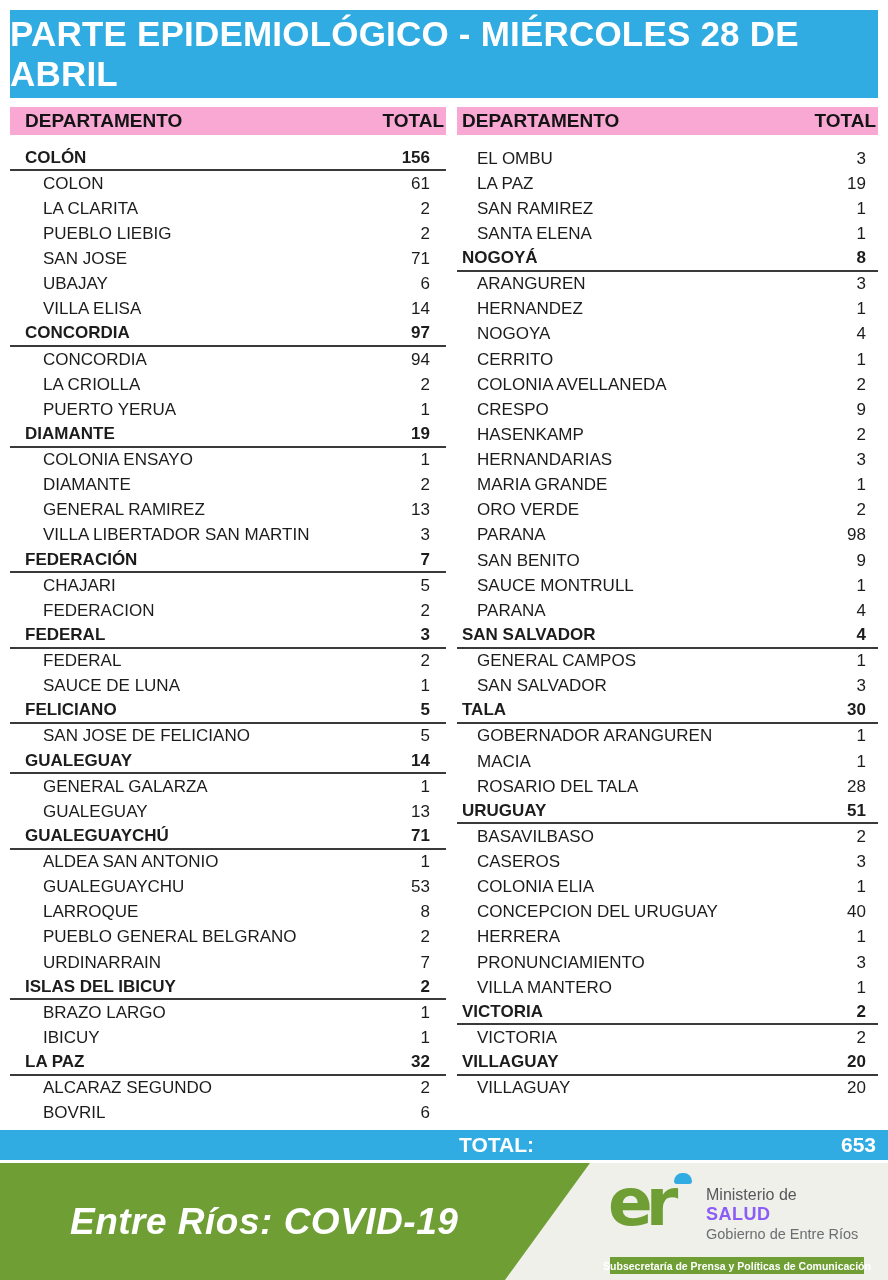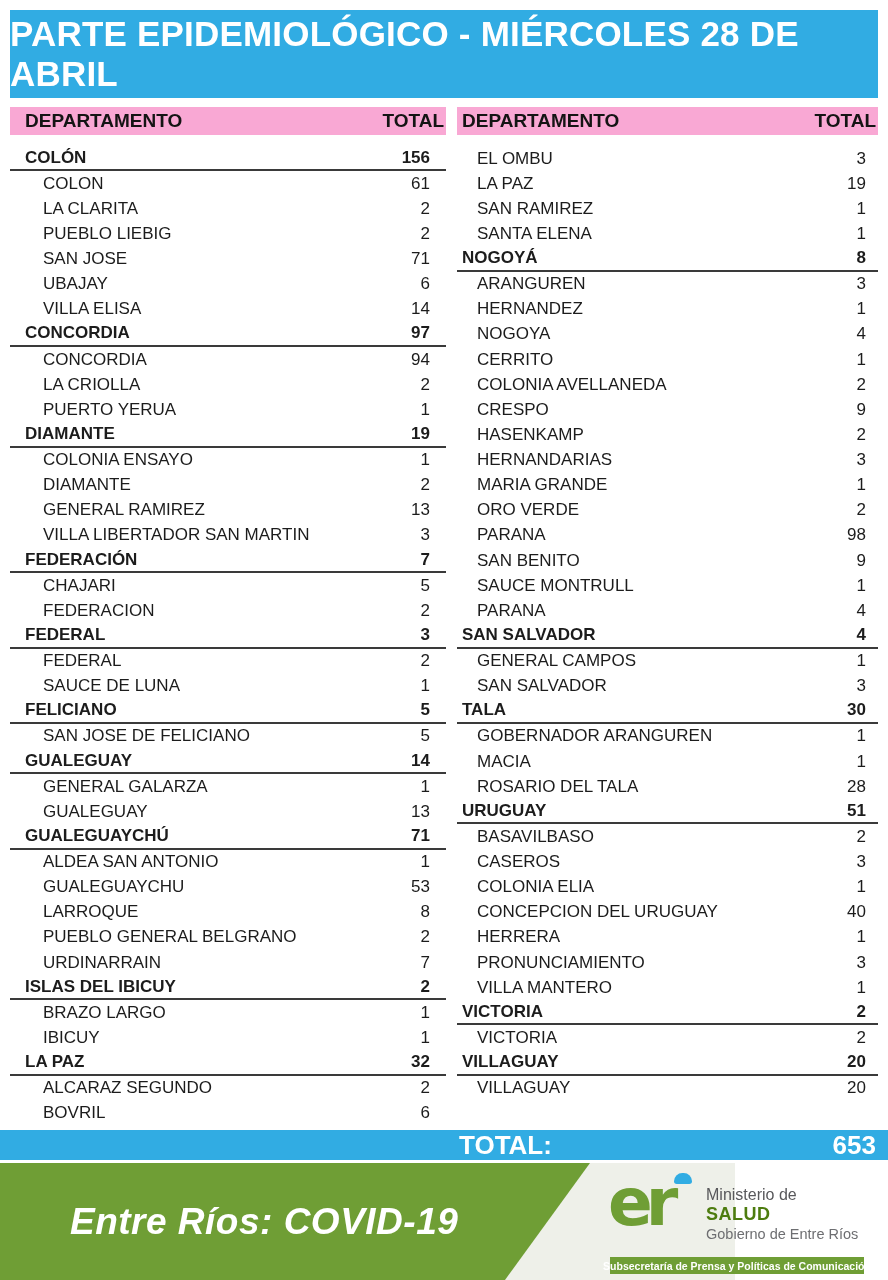--- a/index.html
+++ b/index.html
@@ -38,47 +38,47 @@
   .table-col.left  .row.locality   .nm { padding-left:33px; }
   .table-col.left  .row .tv { padding-right:16px; }
   .table-col.right .row.department .nm { padding-left:5px; }
   .table-col.right .row.locality   .nm { padding-left:20px; }
   .table-col.right .row .tv { padding-right:12px; }
   .row .nm { white-space:nowrap; }
 
   
   .total-bar {
     position:absolute; left:0; top:1130px; width:888px; height:30px; background:#31ACE3;
-    color:#ffffff; font-weight:bold; font-size:26px;
+    color:#ffffff; font-weight:bold; font-size:21px;
   }
   .total-bar .gt-label { position:absolute; left:459px; top:50%; transform:translateY(-50%); }
   .total-bar .gt-value { position:absolute; right:12px; top:50%; transform:translateY(-50%); }
 
   
-  .footer { position:absolute; left:0; top:1163px; width:735px; height:117px; background:#EEF0E9; }
+  .footer { position:absolute; left:0; top:1163px; width:888px; height:117px; background:#EEF0E9; }
   .green-band {
     position:absolute; left:0; top:0; width:888px; height:117px; background:#6F9E35;
     clip-path:polygon(0 0, 590px 0, 505px 117px, 0 117px);
   }
   .banner-text {
     position:absolute; left:70px; top:50%; transform:translateY(-50%);
     color:#ffffff; font-weight:bold; font-style:italic; font-size:37px; letter-spacing:0.5px;
   }
   .logo-group { position:absolute; left:608px; top:10px; width:262px; height:100px; }
   .er-glyph {
     position:absolute; left:0; top:-6px; font-family:"DejaVu Sans", sans-serif;
     font-weight:bold; font-size:66px; line-height:1.1; color:#6F9E35; letter-spacing:-7px;
   }
   .er-droplet {
     position:absolute; left:66px; top:0px; width:18px; height:11px;
     background:#31ACE3; border-radius:9px 9px 3px 3px;
   }
   .ministry { position:absolute; left:98px; top:12px; line-height:1.2; }
   .ministry .m1 { color:#58585B; font-size:16px; }
-  .ministry .m2 { color:#4d7c0f; font-size:18px; font-weight:bold; letter-spacing:0.5px; }
+  .ministry .m2 { color:#8b5cf6; font-size:18px; font-weight:bold; letter-spacing:0.5px; }
   .ministry .m3 { color:#6D6E71; font-size:14.5px; }
   .subsec-badge {
     position:absolute; left:2px; top:84px; width:254px; height:17px; background:#6F9E35;
     color:#ffffff; font-weight:bold; font-size:10.5px;
     display:flex; align-items:center; justify-content:center; white-space:nowrap;
   }
 </style>
 </head>
 <body>
 

